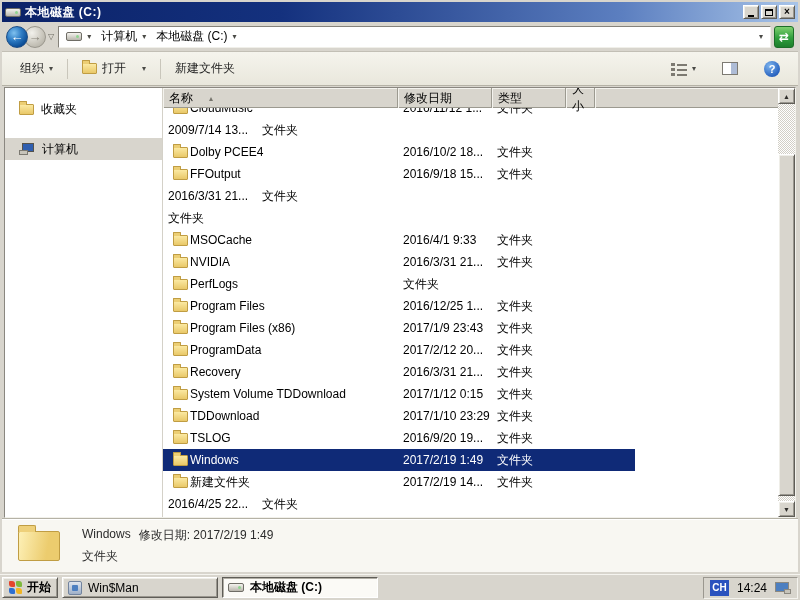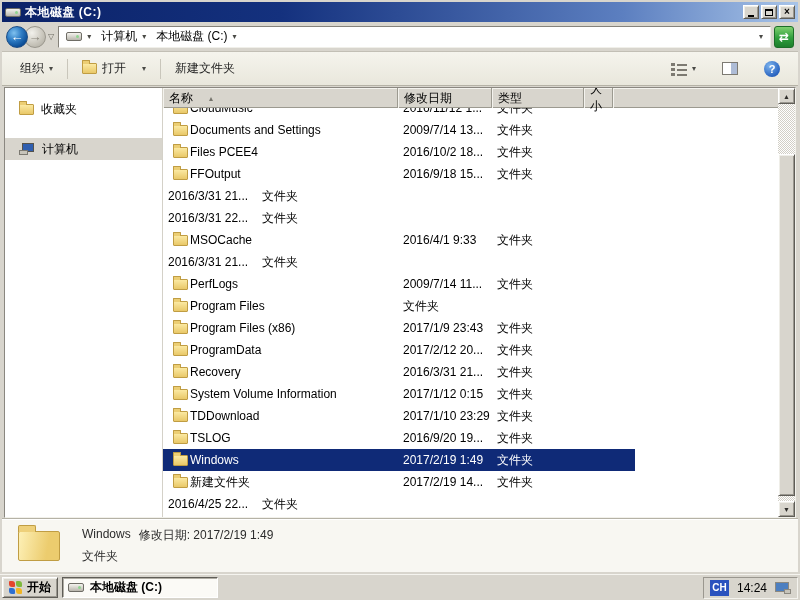--- a/index.html
+++ b/index.html
@@ -82,21 +82,21 @@
   .computer-icon { display:inline-block; width:16px; height:12px; position:relative; flex:none; }
   .computer-icon .scr { position:absolute; left:3px; top:0; width:12px; height:9px;
     background:#2f5fb0; border:1px solid #55534d; }
   .computer-icon .base { position:absolute; left:0; bottom:0; width:9px; height:5px;
     background:#c7c4ba; border:1px solid #7b7971; }
 
   .list { position:absolute; left:158px; right:17px; top:0; bottom:0; overflow:hidden; background:#fff; }
   .hdr { display:flex; height:20px; background:#d8d5cd; }
   .hcell { display:flex; align-items:center; padding-left:6px; gap:16px;
     border-right:1px solid #9c9a90; box-shadow: inset 1px 1px 0 #f4f3ee, inset 0 -1px 0 #9c9a90; }
-  .hc-name{ width:235px; } .hc-date{ width:94px; } .hc-type{ width:92px; } .hc-size{ width:29px; }
+  .hc-name{ width:235px; } .hc-date{ width:94px; } .hc-type{ width:74px; } .hc-size{ width:29px; }
   .hc-fill{ flex:1; border-right:none; }
   .sort-arrow { font-size:8px; color:#76746c; }
   .rows { overflow:hidden; height:414px; }
   .row { display:flex; height:22px; line-height:22px; width:472px; }
   .row:first-child { margin-top:-11px; }
   .row .cell { overflow:hidden; white-space:nowrap; }
   .cell.name { width:235px; display:flex; align-items:center; gap:2px; padding-left:10px; }
   .cell.date { width:94px; padding-left:5px; }
   .cell.type { width:90px; padding-left:5px; }
   .cell.size { width:53px; }
@@ -277,84 +277,83 @@
           <div class="row">
     <span class="cell name">
       <span class="folder-icon"></span>
       <span>CloudMusic</span>
     </span>
     <span class="cell date">2016/11/12 1...</span>
     <span class="cell type">文件夹</span>
     <span class="cell size"></span>
   </div>
           <div class="row">
-    <span class="cell name">
-      <span class="folder-icon"></span>
-      <span>Documents and Settings</span>
-    </span>
     <span class="cell date">2009/7/14 13...</span>
     <span class="cell type">文件夹</span>
     <span class="cell size"></span>
   </div>
           <div class="row">
     <span class="cell name">
       <span class="folder-icon"></span>
-      <span>Files PCEE4</span>
+      <span>Dolby PCEE4</span>
     </span>
     <span class="cell date">2016/10/2 18...</span>
     <span class="cell type">文件夹</span>
     <span class="cell size"></span>
   </div>
           <div class="row">
     <span class="cell name">
       <span class="folder-icon"></span>
       <span>FFOutput</span>
     </span>
     <span class="cell date">2016/9/18 15...</span>
     <span class="cell type">文件夹</span>
     <span class="cell size"></span>
   </div>
           <div class="row">
     <span class="cell date">2016/3/31 21...</span>
     <span class="cell type">文件夹</span>
     <span class="cell size"></span>
   </div>
           <div class="row">
-    <span class="cell date">2016/3/31 22...</span>
     <span class="cell type">文件夹</span>
     <span class="cell size"></span>
   </div>
           <div class="row">
     <span class="cell name">
       <span class="folder-icon"></span>
       <span>MSOCache</span>
     </span>
     <span class="cell date">2016/4/1 9:33</span>
     <span class="cell type">文件夹</span>
     <span class="cell size"></span>
   </div>
           <div class="row">
+    <span class="cell name">
+      <span class="folder-icon"></span>
+      <span>NVIDIA</span>
+    </span>
     <span class="cell date">2016/3/31 21...</span>
     <span class="cell type">文件夹</span>
     <span class="cell size"></span>
   </div>
           <div class="row">
     <span class="cell name">
       <span class="folder-icon"></span>
       <span>PerfLogs</span>
     </span>
-    <span class="cell date">2009/7/14 11...</span>
     <span class="cell type">文件夹</span>
     <span class="cell size"></span>
   </div>
           <div class="row">
     <span class="cell name">
       <span class="folder-icon"></span>
       <span>Program Files</span>
     </span>
+    <span class="cell date">2016/12/25 1...</span>
     <span class="cell type">文件夹</span>
     <span class="cell size"></span>
   </div>
           <div class="row">
     <span class="cell name">
       <span class="folder-icon"></span>
       <span>Program Files (x86)</span>
     </span>
     <span class="cell date">2017/1/9 23:43</span>
     <span class="cell type">文件夹</span>
@@ -374,21 +373,21 @@
       <span class="folder-icon"></span>
       <span>Recovery</span>
     </span>
     <span class="cell date">2016/3/31 21...</span>
     <span class="cell type">文件夹</span>
     <span class="cell size"></span>
   </div>
           <div class="row">
     <span class="cell name">
       <span class="folder-icon"></span>
-      <span>System Volume Information</span>
+      <span>System Volume TDDownload</span>
     </span>
     <span class="cell date">2017/1/12 0:15</span>
     <span class="cell type">文件夹</span>
     <span class="cell size"></span>
   </div>
           <div class="row">
     <span class="cell name">
       <span class="folder-icon"></span>
       <span>TDDownload</span>
     </span>
@@ -456,20 +455,24 @@
 
 <div class="taskbar">
   <span class="start-btn raised">
     <span class="win-logo">
       <i class="wl-r"></i>
         <i class="wl-g"></i>
         <i class="wl-b"></i>
         <i class="wl-y"></i>
     </span>
     <span>开始</span>
+  </span>
+  <span class="task-btn raised">
+    <span class="app-icon"></span>
+    <span>Win$Man</span>
   </span>
   <span class="task-btn raised active">
     <span class="disk-icon"></span>
     <span>本地磁盘 (C:)</span>
   </span>
   <span class="tray">
     <span class="lang-box">CH</span>
     <span class="clock">14:24</span>
     <span class="tray-screen">
         <span class="scr"></span>

